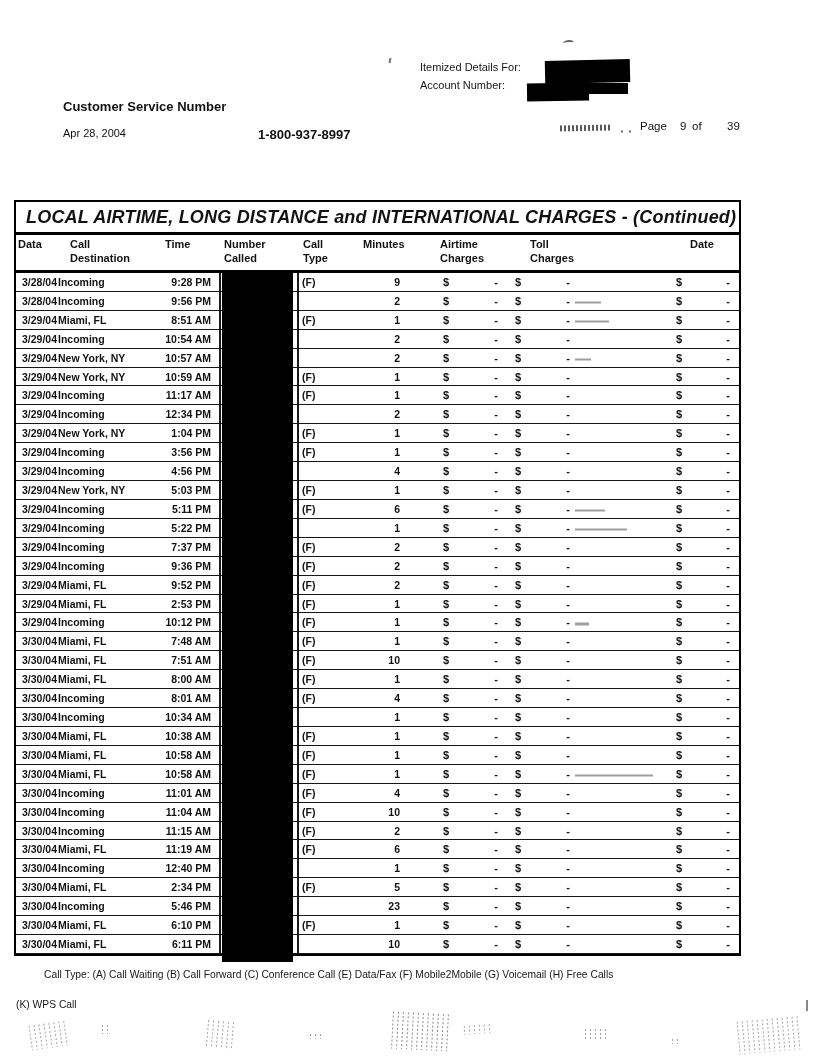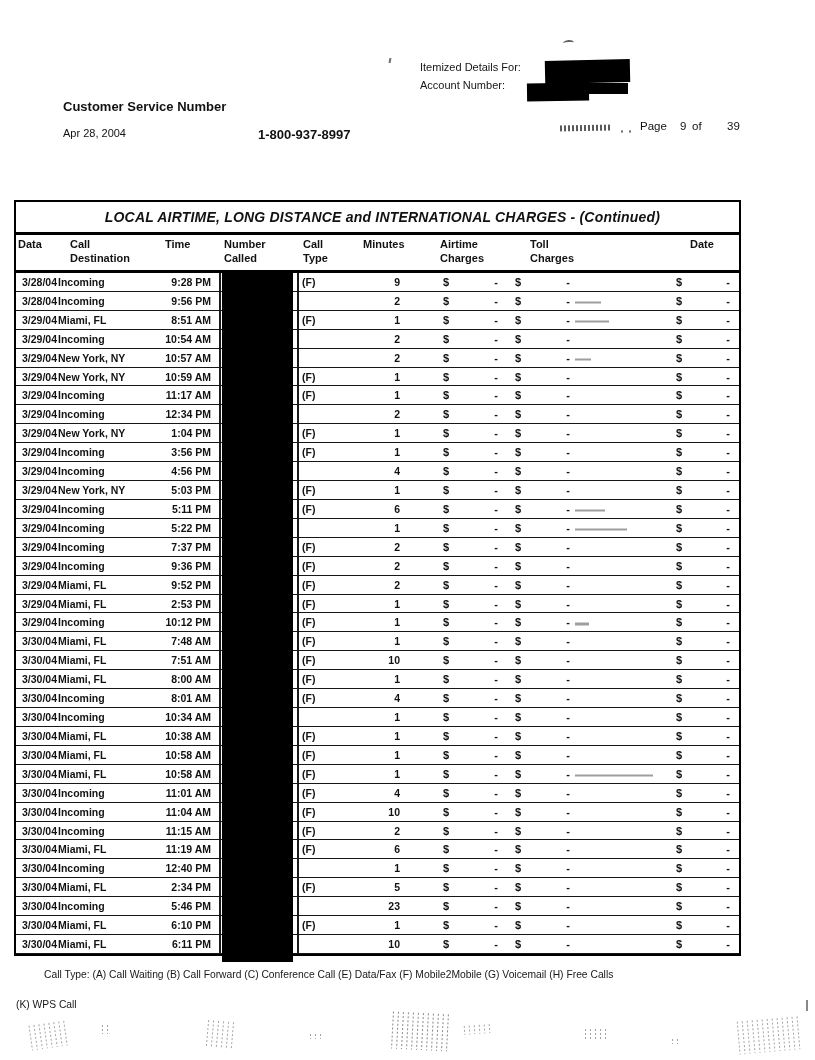--- a/index.html
+++ b/index.html
@@ -30,22 +30,22 @@
      background-image:radial-gradient(circle,#444 1px, transparent 1.4px);
      background-size:8px 3px; opacity:.7;}
 
   
   .bill-table{
     position:absolute; left:14px; top:200px; width:727px;
     border:2.5px solid #000; box-sizing:border-box; background:#fff;
   }
   .t-title{
     height:30px; line-height:31px; border-bottom:3px solid #000;
-    font-size:14px; font-weight:700; font-style:italic; padding-left:10px;
-    letter-spacing:.2px; white-space:nowrap; overflow:hidden;text-align:center;
+    font-size:18px; font-weight:700; font-style:italic; padding-left:10px;
+    letter-spacing:.2px; white-space:nowrap; overflow:hidden;
   }
   .t-head{position:relative; height:35px; border-bottom:3px solid #000;}
   .hcell{position:absolute; top:3px; font-size:11px; font-weight:700; line-height:13.5px; white-space:nowrap;}
   .t-bodywrap{position:relative; height:681px;}
   .t-body{position:absolute; inset:0; display:grid; grid-template-rows:repeat(36,1fr);}
   .row{position:relative; border-bottom:1.8px solid #161616;}
   .cell{
     position:absolute; top:50%; transform:translateY(-50%);
     font-size:10.5px; font-weight:700; line-height:1; white-space:nowrap; color:#121212;
   }

